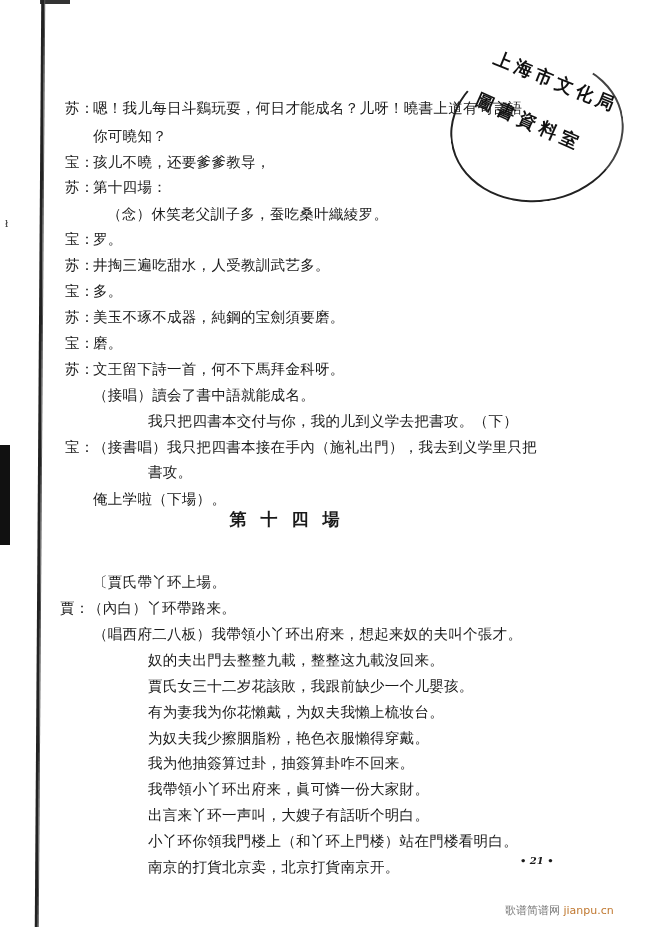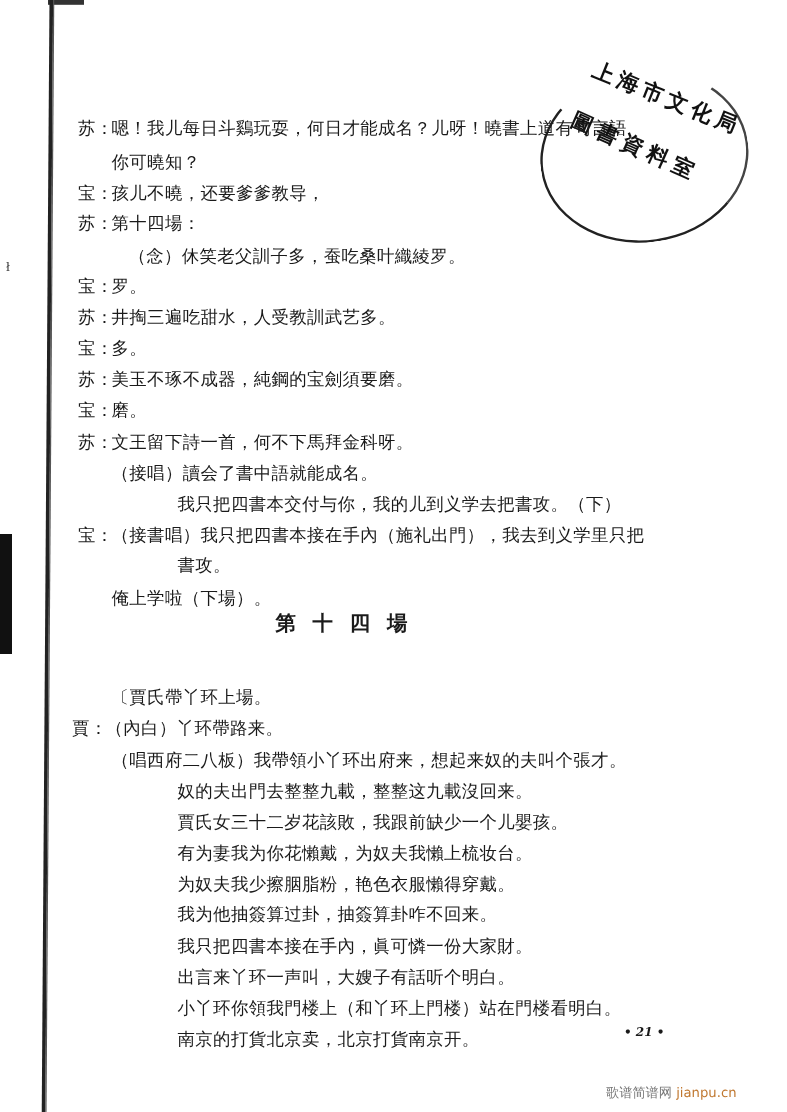--- a/index.html
+++ b/index.html
@@ -91,21 +91,21 @@
   <div class="heading">第十四場</div>
 
   <div class="line" style="left:93px;top:572px;"><span>〔賈氏帶丫环上場。</span></div>
   <div class="line" style="left:60px;top:598px;"><span class="speaker">賈：</span><span>（內白）丫环帶路来。</span></div>
   <div class="line" style="left:93px;top:624px;"><span>（唱西府二八板）我帶領小丫环出府来，想起来奴的夫叫个張才。</span></div>
   <div class="line" style="left:148px;top:650px;"><span>奴的夫出門去整整九載，整整这九載沒回来。</span></div>
   <div class="line" style="left:148px;top:676px;"><span>賈氏女三十二岁花該敗，我跟前缺少一个儿嬰孩。</span></div>
   <div class="line" style="left:148px;top:702px;"><span>有为妻我为你花懶戴，为奴夫我懶上梳妆台。</span></div>
   <div class="line" style="left:148px;top:728px;"><span>为奴夫我少擦胭脂粉，艳色衣服懶得穿戴。</span></div>
   <div class="line" style="left:148px;top:753px;"><span>我为他抽簽算过卦，抽簽算卦咋不回来。</span></div>
-  <div class="line" style="left:148px;top:779px;"><span>我只把四書本接在手內，眞可憐一份大家財。</span></div>
+  <div class="line" style="left:148px;top:779px;"><span>我帶領小丫环出府来，眞可憐一份大家財。</span></div>
   <div class="line" style="left:148px;top:805px;"><span>出言来丫环一声叫，大嫂子有話听个明白。</span></div>
   <div class="line" style="left:148px;top:857px;"><span>南京的打貨北京卖，北京打貨南京开。</span></div>
   <div class="line" style="left:148px;top:831px;"><span>小丫环你領我門楼上（和丫环上門楼）站在門楼看明白。</span></div>
 
   <div class="page-number">• 21 •</div>
   <div class="watermark">
     <span>歌谱简谱网</span>
     <span class="wm-url">jianpu.cn</span>
   </div>
 </div>

